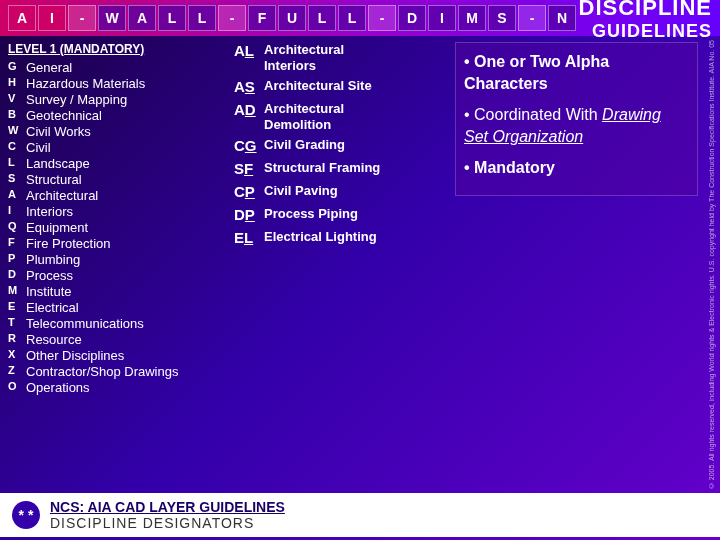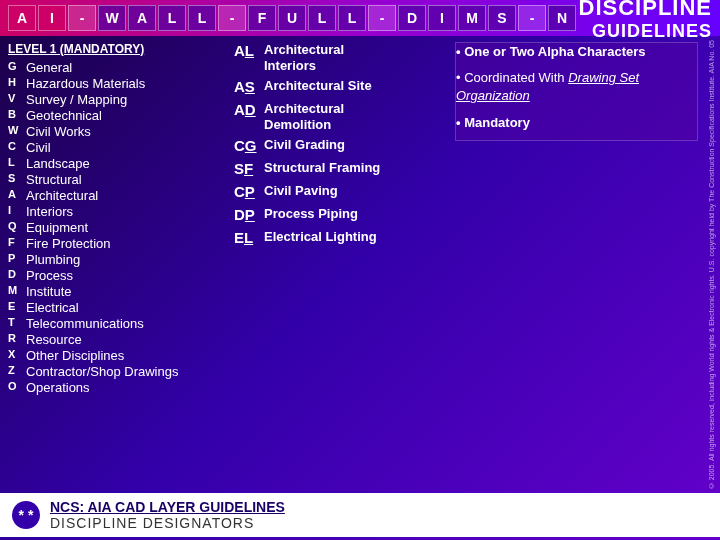--- a/index.html
+++ b/index.html
@@ -159,22 +159,23 @@
     .right-col {
       flex: 1;
       display: flex;
       flex-direction: column;
       gap: 10px;
     }
 
     .info-box {
       background: rgba(80,0,160,0.5);
       border: 1px solid rgba(255,255,255,0.2);
-      color: white;
-      font-size: 13px;
+      padding: 8px;
+      color: white;
+      font-size: 16px;
     }
 
     .info-bullet {
       margin-bottom: 8px;
       line-height: 1.4;
     }
 
     .info-bullet strong {
       font-weight: 900;
     }

